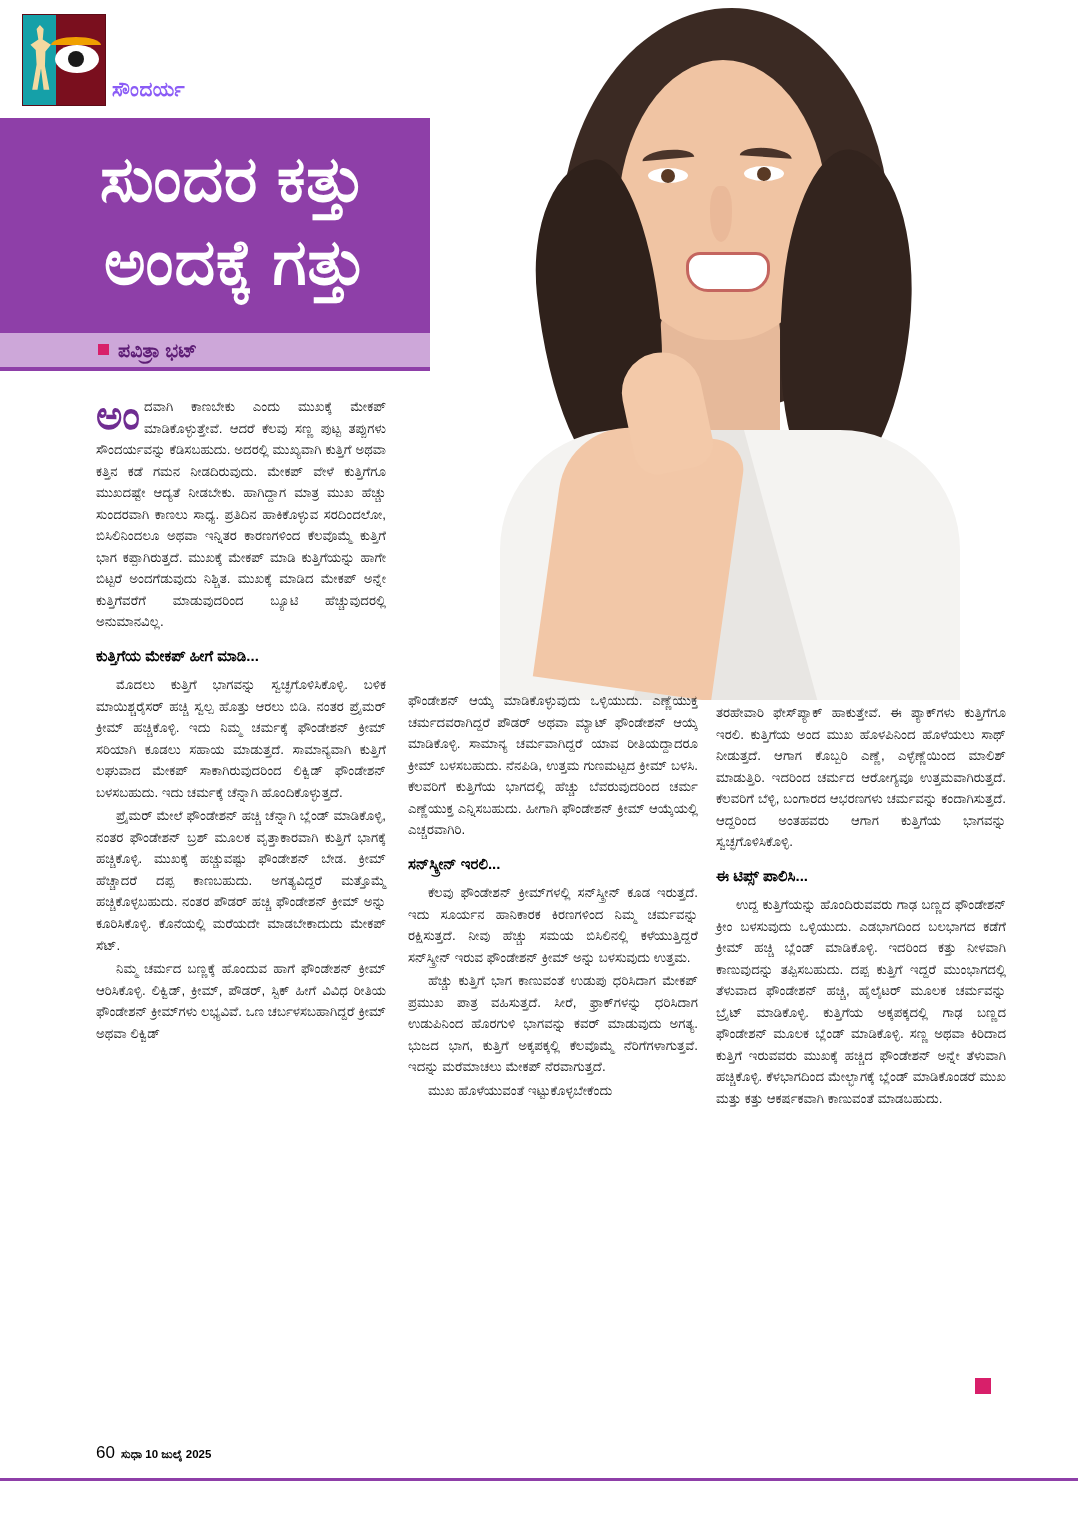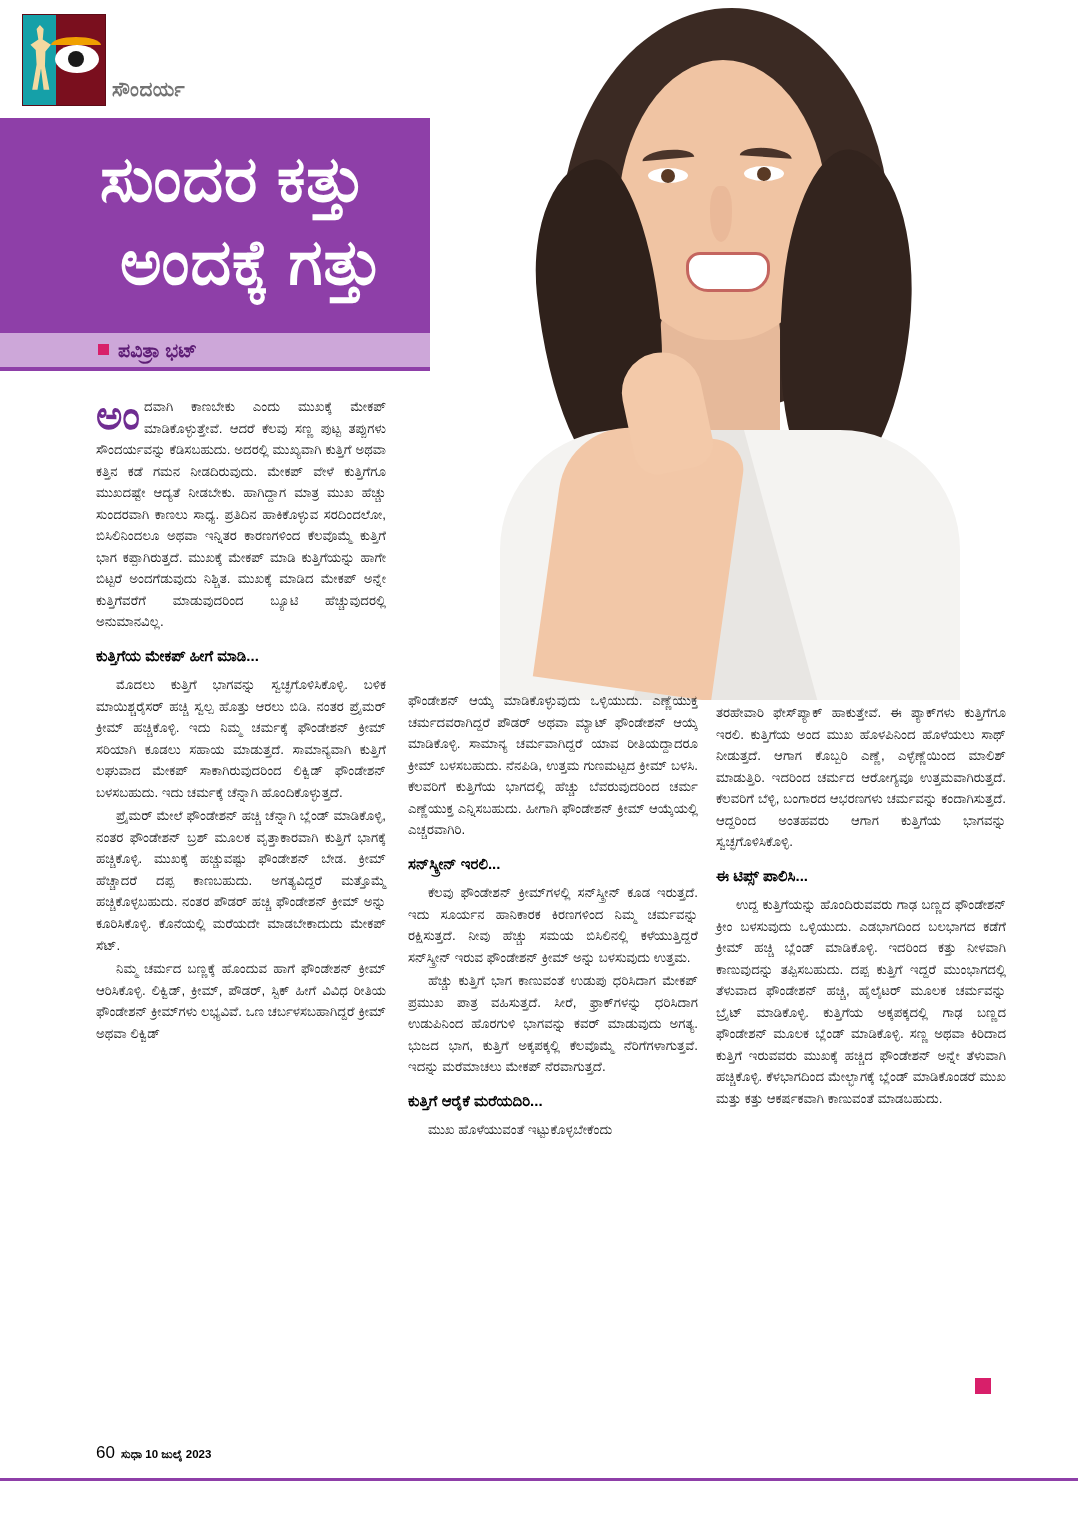--- a/index.html
+++ b/index.html
@@ -71,21 +71,21 @@
     position: absolute;
     right: 4px; top: 22px;
     width: 50px; height: 8px;
     background: #f0a000;
     border-radius: 50%/100% 100% 0 0;
   }
   .section-label {
     position: absolute;
     left: 112px; top: 78px;
     font-size: 20px;
-    color: #737373;
+    color: #8b5cf6;
     font-weight: bold;
     letter-spacing: 0.5px;
   }
 
   
   .title-band {
     position: absolute;
     left: 0; top: 118px;
     width: 1078px;
     height: 215px;
@@ -109,21 +109,21 @@
     position: absolute;
     left: 100px; top: 138px;
     width: 520px;
     color: #ffffff;
     font-size: 63px;
     font-weight: bold;
     line-height: 1.32;
     letter-spacing: 1px;
   }
   .headline span { display: block; }
-  .headline .l2 { margin-left: 20px; }
+  .headline .l2 { margin-left: 4px; }
 
   .byline {
     position: absolute;
     left: 98px; top: 340px;
     font-size: 19px;
     color: #5d1d75;
     font-weight: bold;
   }
   .byline .sq {
     display: inline-block;
@@ -377,33 +377,32 @@
       <p>ನಿಮ್ಮ ಚರ್ಮದ ಬಣ್ಣಕ್ಕೆ ಹೊಂದುವ ಹಾಗೆ ಫೌಂಡೇಶನ್ ಕ್ರೀಮ್ ಆರಿಸಿಕೊಳ್ಳಿ. ಲಿಕ್ವಿಡ್, ಕ್ರೀಮ್, ಪೌಡರ್, ಸ್ಟಿಕ್ ಹೀಗೆ ವಿವಿಧ ರೀತಿಯ ಫೌಂಡೇಶನ್ ಕ್ರೀಮ್‌ಗಳು ಲಭ್ಯವಿವೆ. ಒಣ ಚರ್ಬಳಸಬಹಾಗಿದ್ದರೆ ಕ್ರೀಮ್ ಅಥವಾ ಲಿಕ್ವಿಡ್</p>
     </div>
 
     <div class="col" id="col2">
       <p class="noind">ಫೌಂಡೇಶನ್ ಆಯ್ಕೆ ಮಾಡಿಕೊಳ್ಳುವುದು ಒಳ್ಳಿಯುದು. ಎಣ್ಣೆಯುಕ್ತ ಚರ್ಮದವರಾಗಿದ್ದರೆ ಪೌಡರ್ ಅಥವಾ ಮ್ಯಾಟ್ ಫೌಂಡೇಶನ್ ಆಯ್ಕೆ ಮಾಡಿಕೊಳ್ಳಿ. ಸಾಮಾನ್ಯ ಚರ್ಮವಾಗಿದ್ದರೆ ಯಾವ ರೀತಿಯದ್ದಾದರೂ ಕ್ರೀಮ್ ಬಳಸಬಹುದು. ನೆನಪಿಡಿ, ಉತ್ತಮ ಗುಣಮಟ್ಟದ ಕ್ರೀಮ್ ಬಳಸಿ. ಕೆಲವರಿಗೆ ಕುತ್ತಿಗೆಯ ಭಾಗದಲ್ಲಿ ಹೆಚ್ಚು ಬೆವರುವುದರಿಂದ ಚರ್ಮ ಎಣ್ಣೆಯುಕ್ತ ಎನ್ನಿಸಬಹುದು. ಹೀಗಾಗಿ ಫೌಂಡೇಶನ್ ಕ್ರೀಮ್ ಆಯ್ಕೆಯಲ್ಲಿ ಎಚ್ಚರವಾಗಿರಿ.</p>
 
       <div class="subhead">ಸನ್‌ಸ್ಕ್ರೀನ್ ಇರಲಿ...</div>
       <p>ಕೆಲವು ಫೌಂಡೇಶನ್ ಕ್ರೀಮ್‌ಗಳಲ್ಲಿ ಸನ್‌ಸ್ಕ್ರೀನ್ ಕೂಡ ಇರುತ್ತದೆ. ಇದು ಸೂರ್ಯನ ಹಾನಿಕಾರಕ ಕಿರಣಗಳಿಂದ ನಿಮ್ಮ ಚರ್ಮವನ್ನು ರಕ್ಷಿಸುತ್ತದೆ. ನೀವು ಹೆಚ್ಚು ಸಮಯ ಬಿಸಿಲಿನಲ್ಲಿ ಕಳೆಯುತ್ತಿದ್ದರೆ ಸನ್‌ಸ್ಕ್ರೀನ್ ಇರುವ ಫೌಂಡೇಶನ್ ಕ್ರೀಮ್ ಅನ್ನು ಬಳಸುವುದು ಉತ್ತಮ.</p>
       <p>ಹೆಚ್ಚು ಕುತ್ತಿಗೆ ಭಾಗ ಕಾಣುವಂತೆ ಉಡುಪು ಧರಿಸಿದಾಗ ಮೇಕಪ್ ಪ್ರಮುಖ ಪಾತ್ರ ವಹಿಸುತ್ತದೆ. ಸೀರೆ, ಫ್ರಾಕ್‌ಗಳನ್ನು ಧರಿಸಿದಾಗ ಉಡುಪಿನಿಂದ ಹೊರಗುಳಿ ಭಾಗವನ್ನು ಕವರ್ ಮಾಡುವುದು ಅಗತ್ಯ. ಭುಜದ ಭಾಗ, ಕುತ್ತಿಗೆ ಅಕ್ಕಪಕ್ಕಲ್ಲಿ ಕೆಲವೊಮ್ಮೆ ನೆರಿಗೆಗಳಾಗುತ್ತವೆ. ಇದನ್ನು ಮರೆಮಾಚಲು ಮೇಕಪ್ ನೆರವಾಗುತ್ತದೆ.</p>
 
-      <div class="subhead">ಕುತ್ತಿಗೆ ಆರೈಕೆ ಮರೆಯದಿರಿ...</div>
       <p>ಮುಖ ಹೊಳೆಯುವಂತೆ ಇಟ್ಟುಕೊಳ್ಳಬೇಕೆಂದು</p>
     </div>
 
     <div class="col" id="col3">
       <p class="noind">ತರಹೇವಾರಿ ಫೇಸ್‌ಪ್ಯಾಕ್ ಹಾಕುತ್ತೇವೆ. ಈ ಪ್ಯಾಕ್‌ಗಳು ಕುತ್ತಿಗೆಗೂ ಇರಲಿ. ಕುತ್ತಿಗೆಯ ಅಂದ ಮುಖ ಹೊಳಪಿನಿಂದ ಹೊಳೆಯಲು ಸಾಥ್ ನೀಡುತ್ತದೆ. ಆಗಾಗ ಕೊಬ್ಬರಿ ಎಣ್ಣೆ, ಎಳ್ಳೆಣ್ಣೆಯಿಂದ ಮಾಲಿಶ್ ಮಾಡುತ್ತಿರಿ. ಇದರಿಂದ ಚರ್ಮದ ಆರೋಗ್ಯವೂ ಉತ್ತಮವಾಗಿರುತ್ತದೆ. ಕೆಲವರಿಗೆ ಬೆಳ್ಳಿ, ಬಂಗಾರದ ಆಭರಣಗಳು ಚರ್ಮವನ್ನು ಕಂದಾಗಿಸುತ್ತದೆ. ಆದ್ದರಿಂದ ಅಂತಹವರು ಆಗಾಗ ಕುತ್ತಿಗೆಯ ಭಾಗವನ್ನು ಸ್ವಚ್ಛಗೊಳಿಸಿಕೊಳ್ಳಿ.</p>
 
       <div class="subhead">ಈ ಟಿಪ್ಸ್ ಪಾಲಿಸಿ...</div>
       <p>ಉದ್ದ ಕುತ್ತಿಗೆಯನ್ನು ಹೊಂದಿರುವವರು ಗಾಢ ಬಣ್ಣದ ಫೌಂಡೇಶನ್ ಕ್ರೀಂ ಬಳಸುವುದು ಒಳ್ಳಿಯುದು. ಎಡಭಾಗದಿಂದ ಬಲಭಾಗದ ಕಡೆಗೆ ಕ್ರೀಮ್ ಹಚ್ಚಿ ಬ್ಲೆಂಡ್ ಮಾಡಿಕೊಳ್ಳಿ. ಇದರಿಂದ ಕತ್ತು ನೀಳವಾಗಿ ಕಾಣುವುದನ್ನು ತಪ್ಪಿಸಬಹುದು. ದಪ್ಪ ಕುತ್ತಿಗೆ ಇದ್ದರೆ ಮುಂಭಾಗದಲ್ಲಿ ತೆಳುವಾದ ಫೌಂಡೇಶನ್ ಹಚ್ಚಿ, ಹೈಲೈಟರ್ ಮೂಲಕ ಚರ್ಮವನ್ನು ಬ್ರೈಟ್ ಮಾಡಿಕೊಳ್ಳಿ. ಕುತ್ತಿಗೆಯ ಅಕ್ಕಪಕ್ಕದಲ್ಲಿ ಗಾಢ ಬಣ್ಣದ ಫೌಂಡೇಶನ್ ಮೂಲಕ ಬ್ಲೆಂಡ್ ಮಾಡಿಕೊಳ್ಳಿ. ಸಣ್ಣ ಅಥವಾ ಕಿರಿದಾದ ಕುತ್ತಿಗೆ ಇರುವವರು ಮುಖಕ್ಕೆ ಹಚ್ಚಿದ ಫೌಂಡೇಶನ್ ಅನ್ನೇ ತೆಳುವಾಗಿ ಹಚ್ಚಿಕೊಳ್ಳಿ. ಕೆಳಭಾಗದಿಂದ ಮೇಲ್ಭಾಗಕ್ಕೆ ಬ್ಲೆಂಡ್ ಮಾಡಿಕೊಂಡರೆ ಮುಖ ಮತ್ತು ಕತ್ತು ಆಕರ್ಷಕವಾಗಿ ಕಾಣುವಂತೆ ಮಾಡಬಹುದು.</p>
     </div>
 
   </div>
 
   <div class="end-square"></div>
 
   <div class="footer">
-    <span class="pg">60</span><span class="meta">ಸುಧಾ 10 ಜುಲೈ 2023</span>
+    <span class="pg">60</span><span class="meta">ಸುಧಾ 10 ಜುಲೈ 2025</span>
   </div>
 
   <div class="rule-bottom"></div>
 </div>
 
 </body></html>

